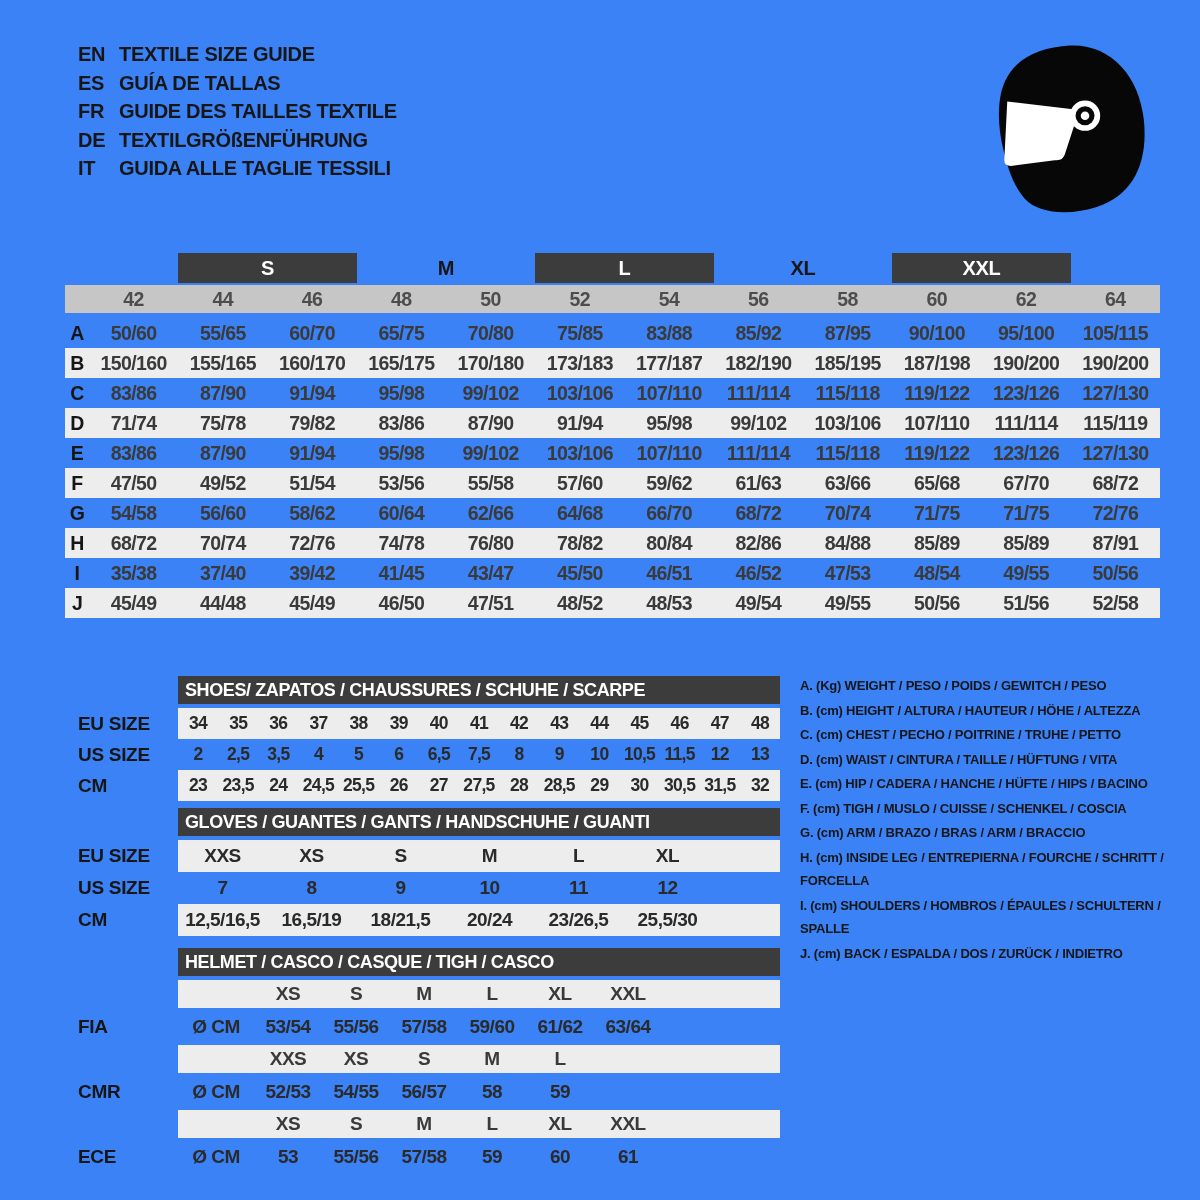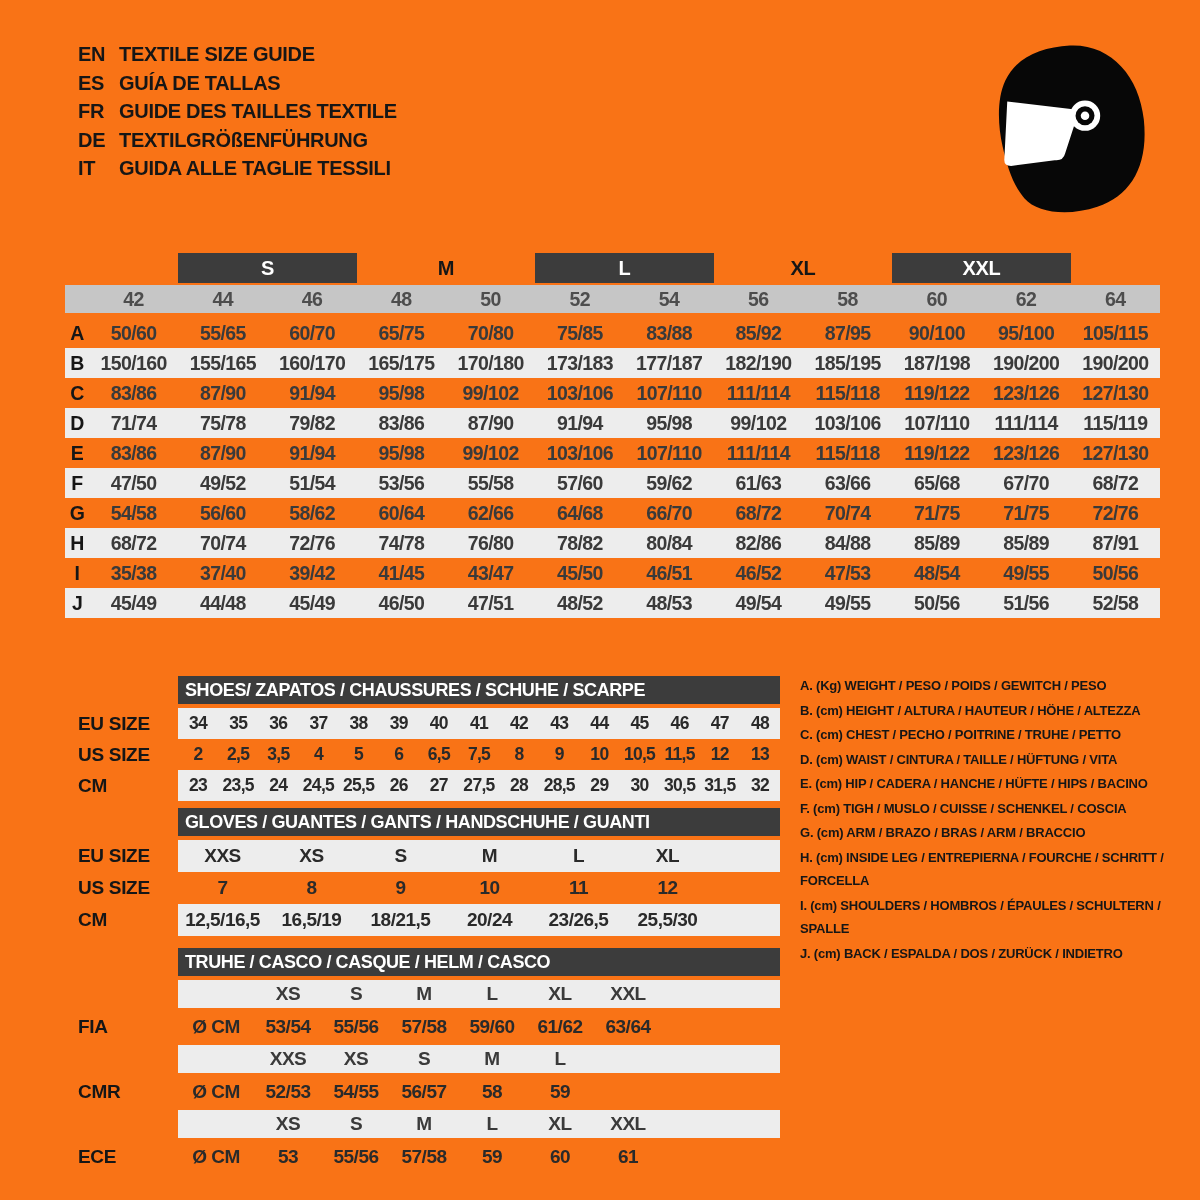--- a/index.html
+++ b/index.html
@@ -1,17 +1,17 @@
 <!DOCTYPE html>
 <html><head>
 <meta charset="utf-8">
 <style>
   html,body{margin:0;padding:0;background:#fff;}
   body{width:1200px;height:1200px;font-family:"Liberation Sans",sans-serif;font-weight:bold;color:#2a2a2a;}
-  .page{position:relative;width:1200px;height:1200px;overflow:hidden;background:#f97316;}
+  .page{position:relative;width:1200px;height:1200px;overflow:hidden;background:#3b82f6;}
 
   
   #title-block{position:absolute;left:78px;top:40px;}
   .title-line{display:flex;font-size:20px;line-height:28.5px;letter-spacing:-0.3px;color:#161616;}
   .title-line .code{width:41px;}
 
   
   #helmet-icon{position:absolute;left:972px;top:36px;}
 
   
@@ -351,21 +351,21 @@
         <div class="c band">20/24</div>
         <div class="c band">23/26,5</div>
         <div class="c band">25,5/30</div>
         <div class="c band"></div>
       </div>
     </div>
 
   <div id="helmet-table">
       <div class="bar-row">
         <div class=""></div>
-        <div class="bar">TRUHE / CASCO / CASQUE / HELM / CASCO</div>
+        <div class="bar">HELMET / CASCO / CASQUE / TIGH / CASCO</div>
       </div>
       <div class="hrow sizes">
         <div class="c"></div>
         <div class="c band"></div>
         <div class="c band">XS</div>
         <div class="c band">S</div>
         <div class="c band">M</div>
         <div class="c band">L</div>
         <div class="c band">XL</div>
         <div class="c band">XXL</div>

